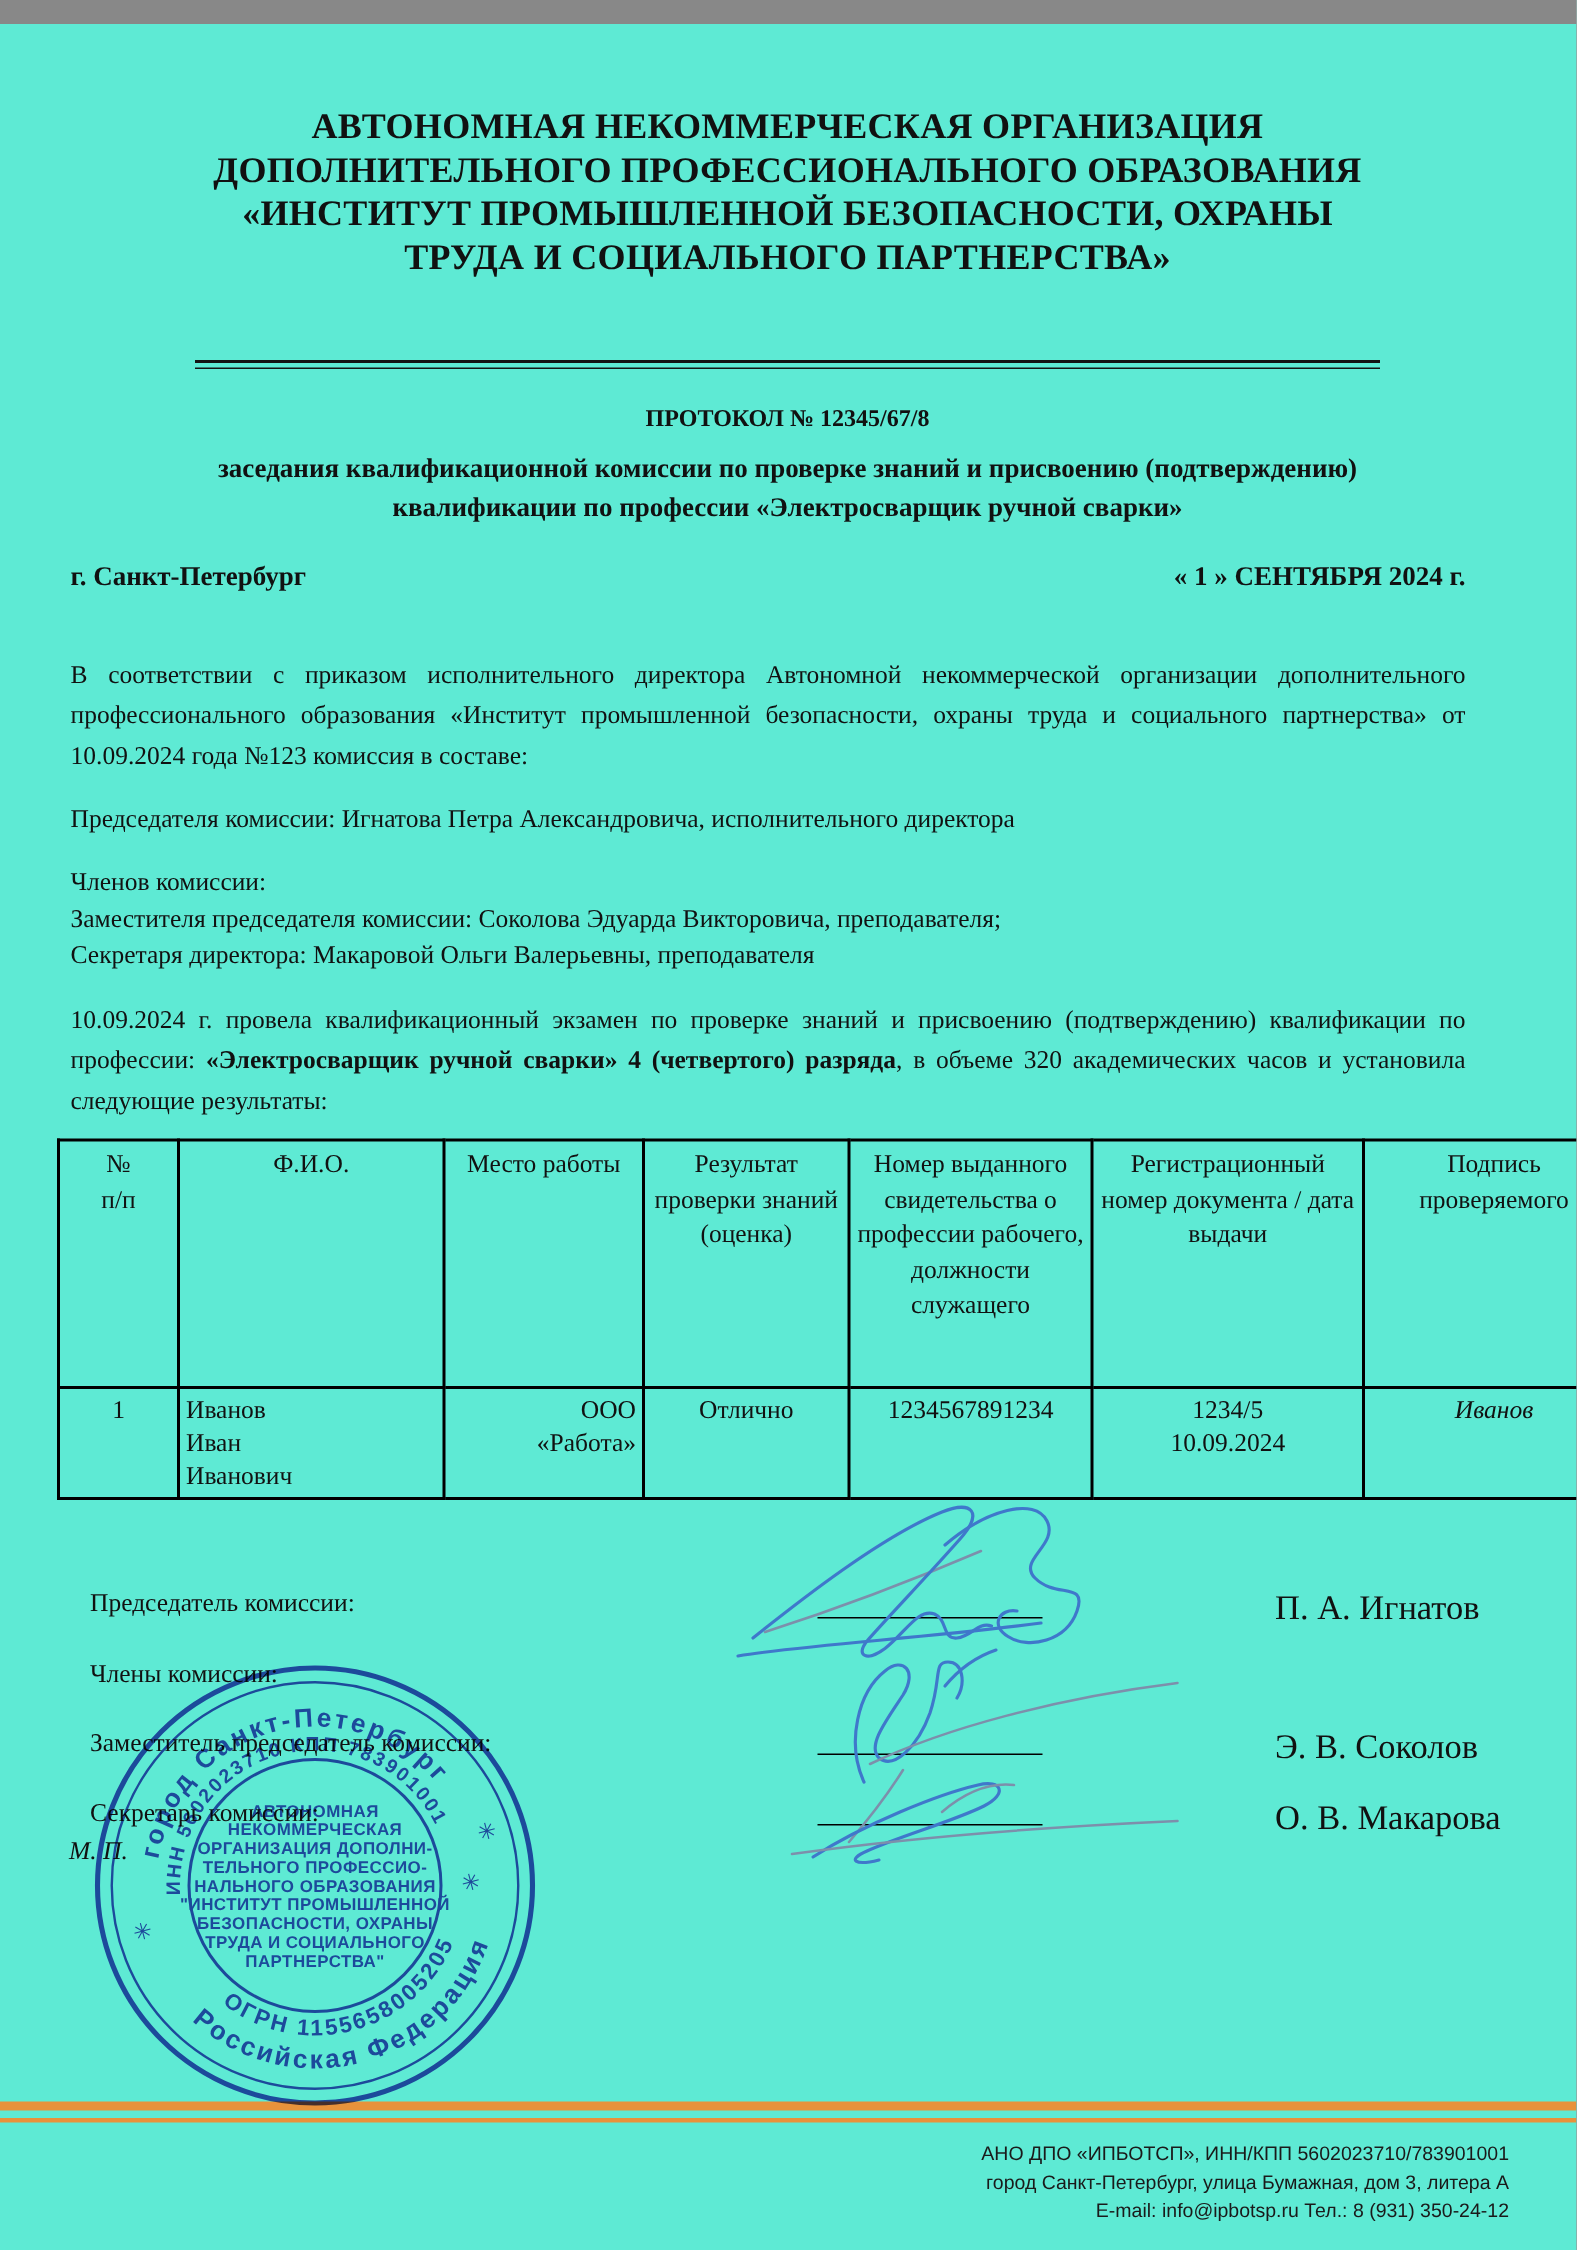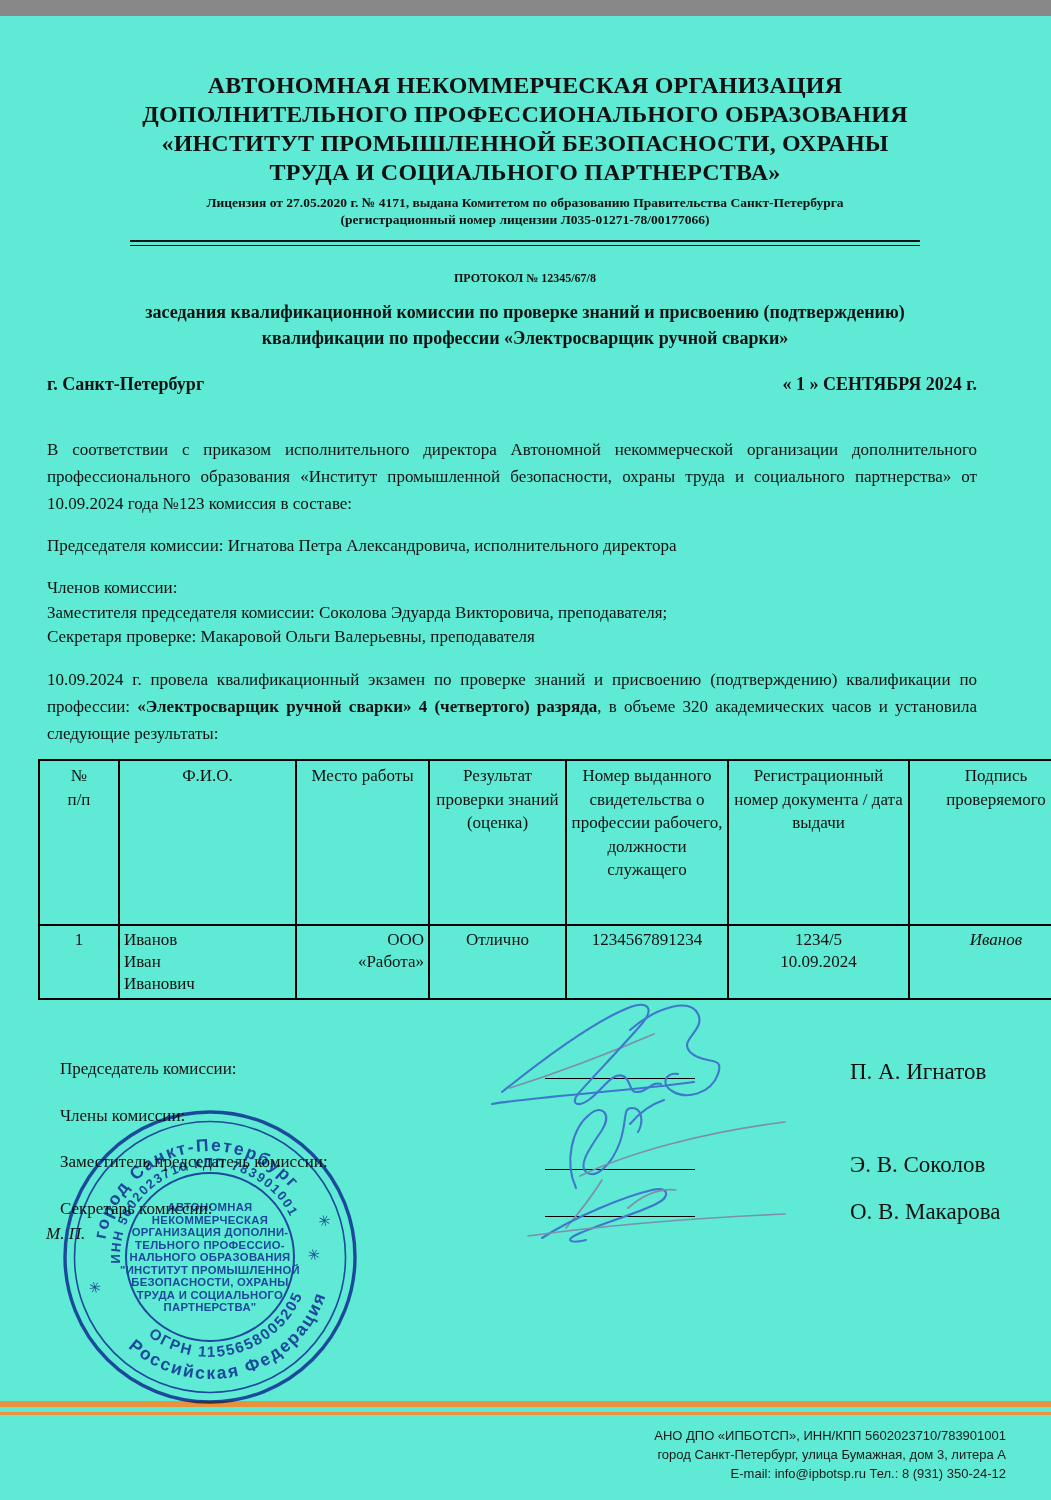--- a/index.html
+++ b/index.html
@@ -13,21 +13,21 @@
   .center{text-align:center;}
   .just{text-align:justify;text-align-last:left;}
   .bold{font-weight:bold;}
 
   
   .org-name{left:60px;top:55px;width:930px;font-size:24px;line-height:29px;font-weight:bold;letter-spacing:.2px;}
   .license{left:60px;top:178px;width:930px;font-size:13.5px;line-height:17px;font-weight:bold;}
   .double-rule{left:130px;top:224px;width:790px;height:3px;border-top:2.5px solid #141414;border-bottom:1.5px solid #141414;}
 
   
-  .protocol-title{left:60px;top:255px;width:930px;font-size:12px;font-weight:bold;}
+  .protocol-title{left:60px;top:255px;width:930px;font-size:16px;font-weight:bold;}
   .protocol-subtitle{left:40px;top:283px;width:970px;font-size:18px;line-height:26px;font-weight:bold;}
 
   
   .meta-row{left:47px;top:358px;width:930px;font-size:18px;font-weight:bold;display:flex;justify-content:space-between;}
 
   
   .para{left:47px;width:930px;font-size:17px;line-height:27px;margin:0;}
   .p-order{top:420px;}
   .p-chairman{top:516px;}
   .p-members{top:560px;line-height:24.5px;}
@@ -78,39 +78,37 @@
 </style>
 </head>
 <body>
 
 <div class="page">
 
   <div class="abs org-name center pre">АВТОНОМНАЯ НЕКОММЕРЧЕСКАЯ ОРГАНИЗАЦИЯ
 ДОПОЛНИТЕЛЬНОГО ПРОФЕССИОНАЛЬНОГО ОБРАЗОВАНИЯ
 «ИНСТИТУТ ПРОМЫШЛЕННОЙ БЕЗОПАСНОСТИ, ОХРАНЫ
 ТРУДА И СОЦИАЛЬНОГО ПАРТНЕРСТВА»</div>
-  <div class="abs license center pre">Лицензия от 27.05.2020 г. № 4171, выдана Комитетом по образованию Правительства Санкт-Петербурга
-(регистрационный номер лицензии Л035-01271-78/00177066)</div>
   <div class="abs double-rule"></div>
 
   <div class="abs protocol-title center">ПРОТОКОЛ № 12345/67/8</div>
   <div class="abs protocol-subtitle center pre">заседания квалификационной комиссии по проверке знаний и присвоению (подтверждению)
 квалификации по профессии «Электросварщик ручной сварки»</div>
 
   <div class="abs meta-row">
     <span>г. Санкт-Петербург</span>
     <span>« 1 » СЕНТЯБРЯ 2024 г.</span>
   </div>
 
   <p class="abs para just p-order">В соответствии с приказом исполнительного директора Автономной некоммерческой организации дополнительного профессионального образования «Институт промышленной безопасности, охраны труда и социального партнерства» от 10.09.2024 года №123 комиссия в составе:</p>
   <p class="abs para p-chairman">Председателя комиссии: Игнатова Петра Александровича, исполнительного директора</p>
   <div class="abs para p-members">
     <div>Членов комиссии:</div>
     <div>Заместителя председателя комиссии: Соколова Эдуарда Викторовича, преподавателя;</div>
-    <div>Секретаря проверке: Макаровой Ольги Валерьевны, преподавателя</div>
+    <div>Секретаря директора: Макаровой Ольги Валерьевны, преподавателя</div>
   </div>
   <p class="abs para just p-exam"><span>10.09.2024 г. провела квалификационный экзамен по проверке знаний и присвоению (подтверждению) квалификации по профессии: </span><span class="bold">«Электросварщик ручной сварки» 4 (четвертого) разряда</span><span>, в объеме 320 академических часов и установила следующие результаты:</span></p>
 
   <table class="abs results">
     <thead>
       <tr class="head-row">
         <th class="c-num pre">№
 п/п</th>
         <th class="c-fio pre">Ф.И.О.</th>
         <th class="c-place pre">Место работы</th>

